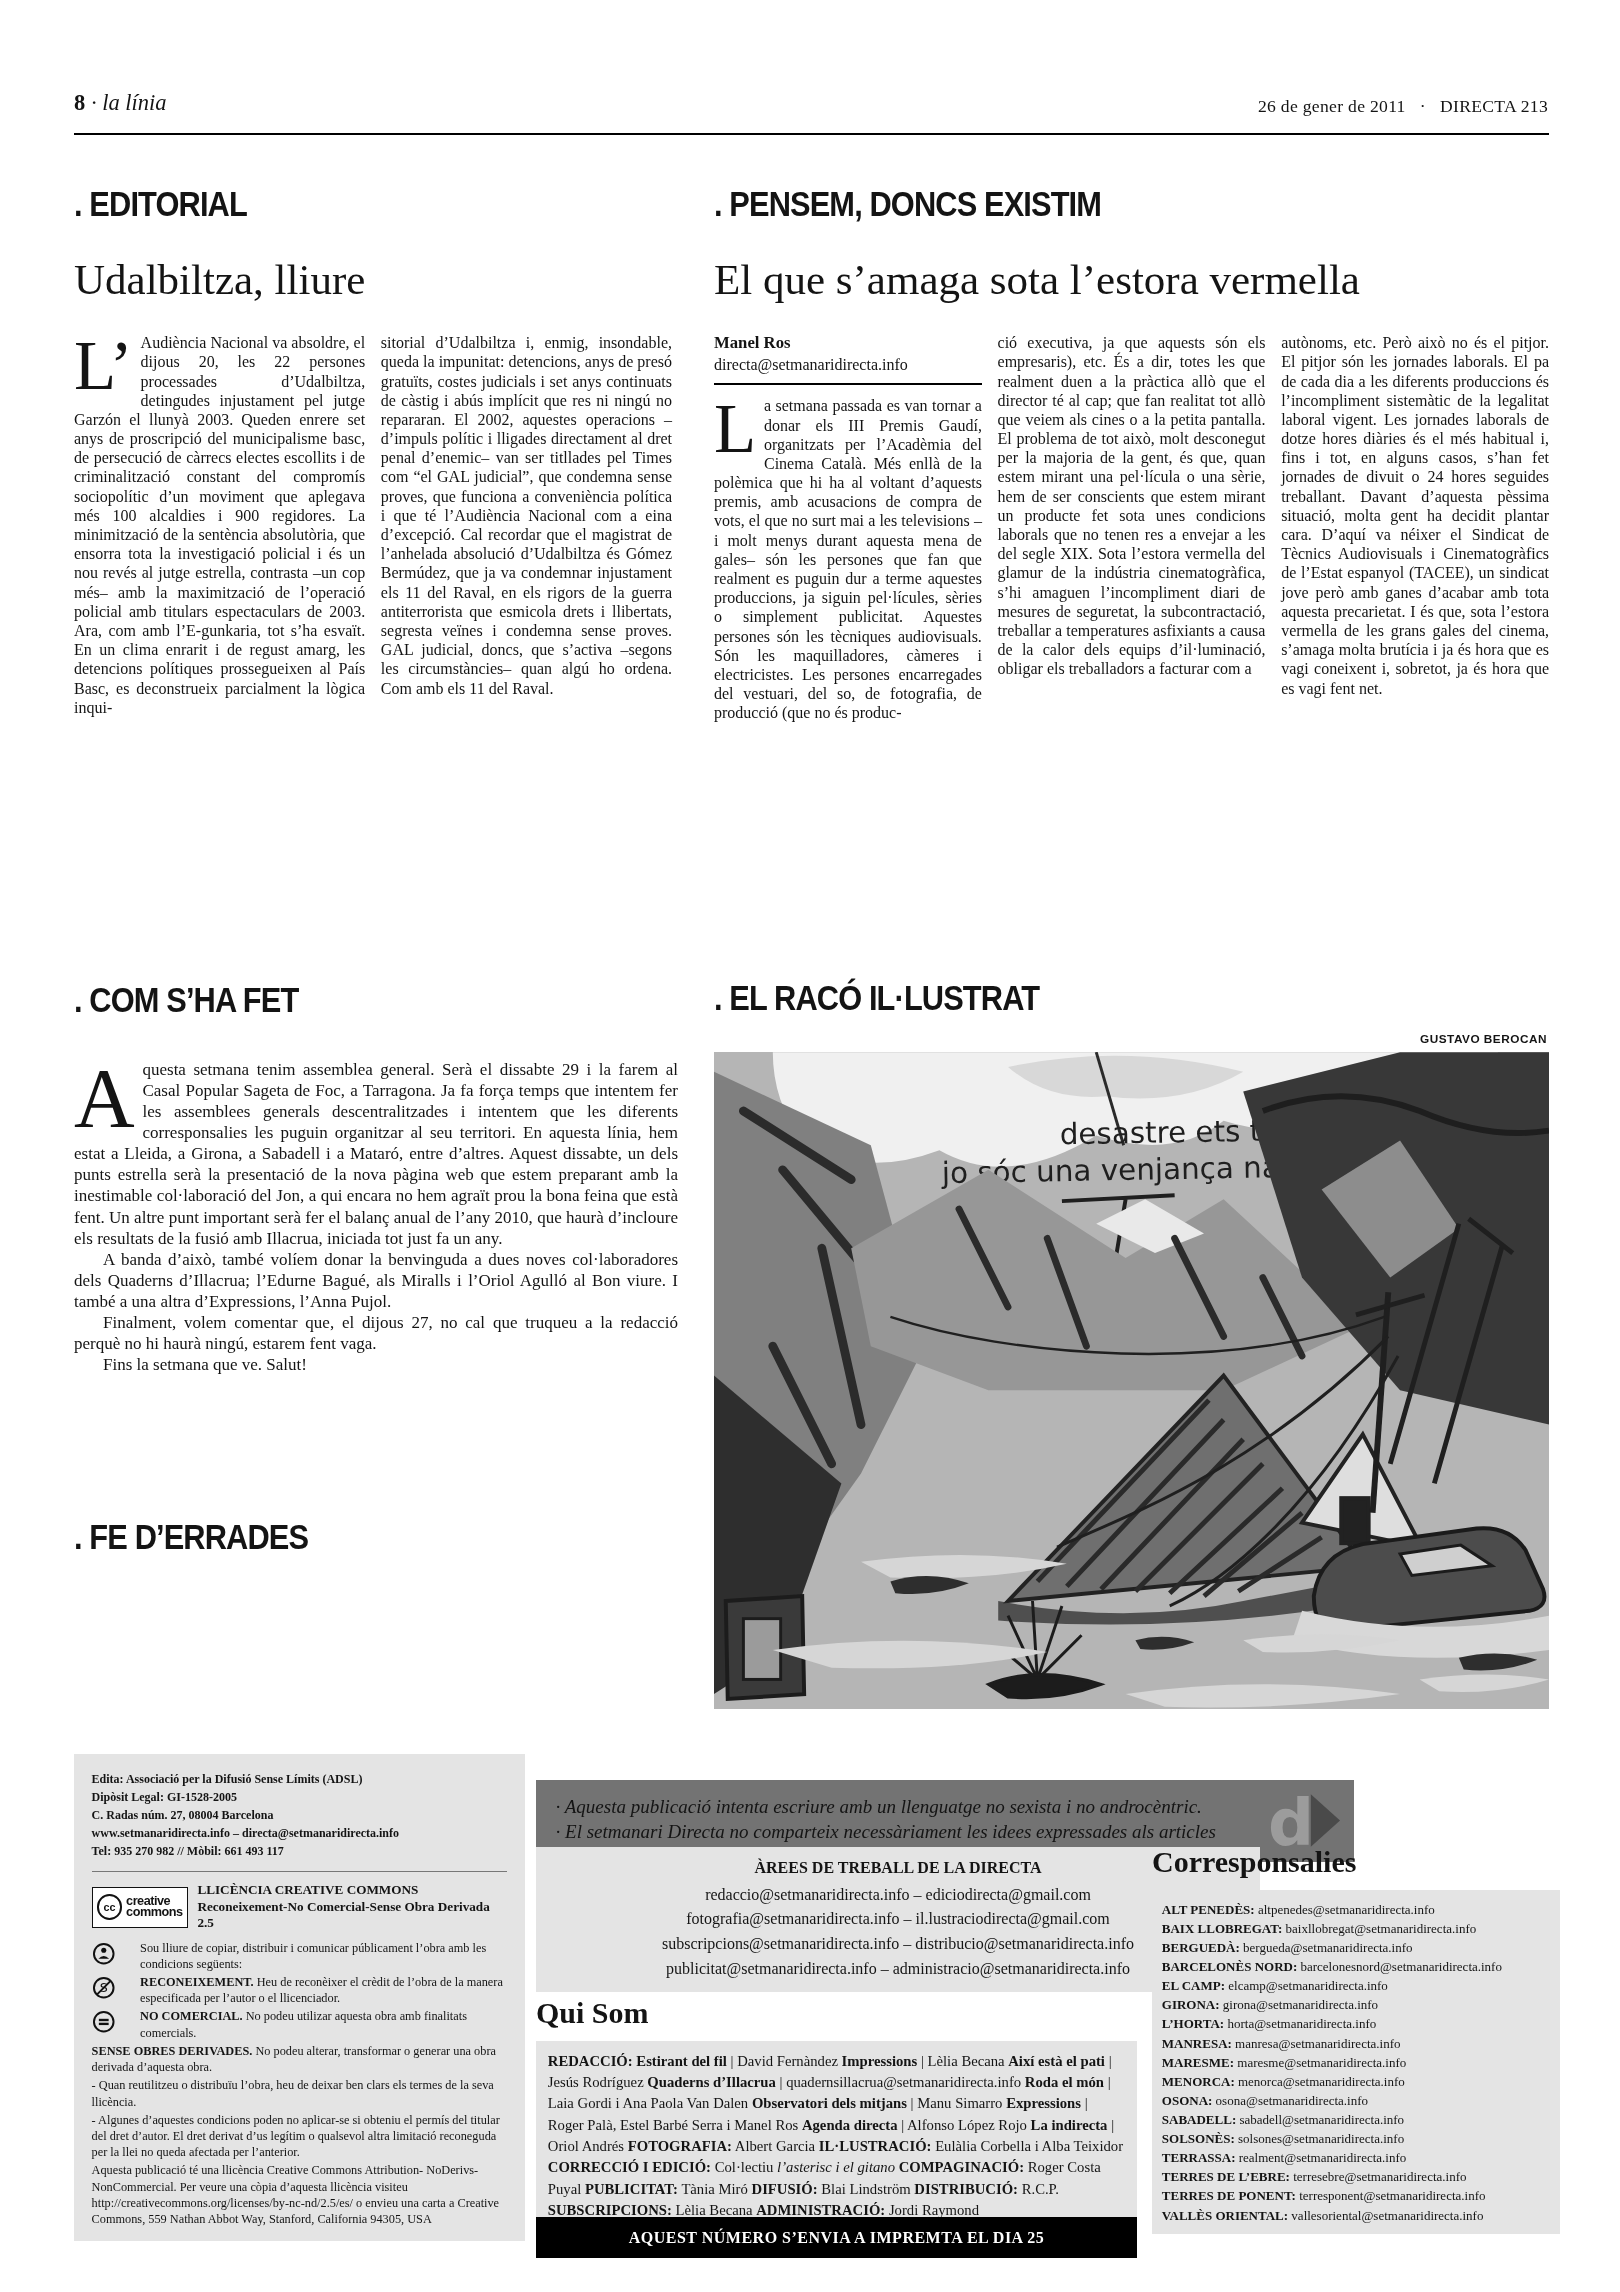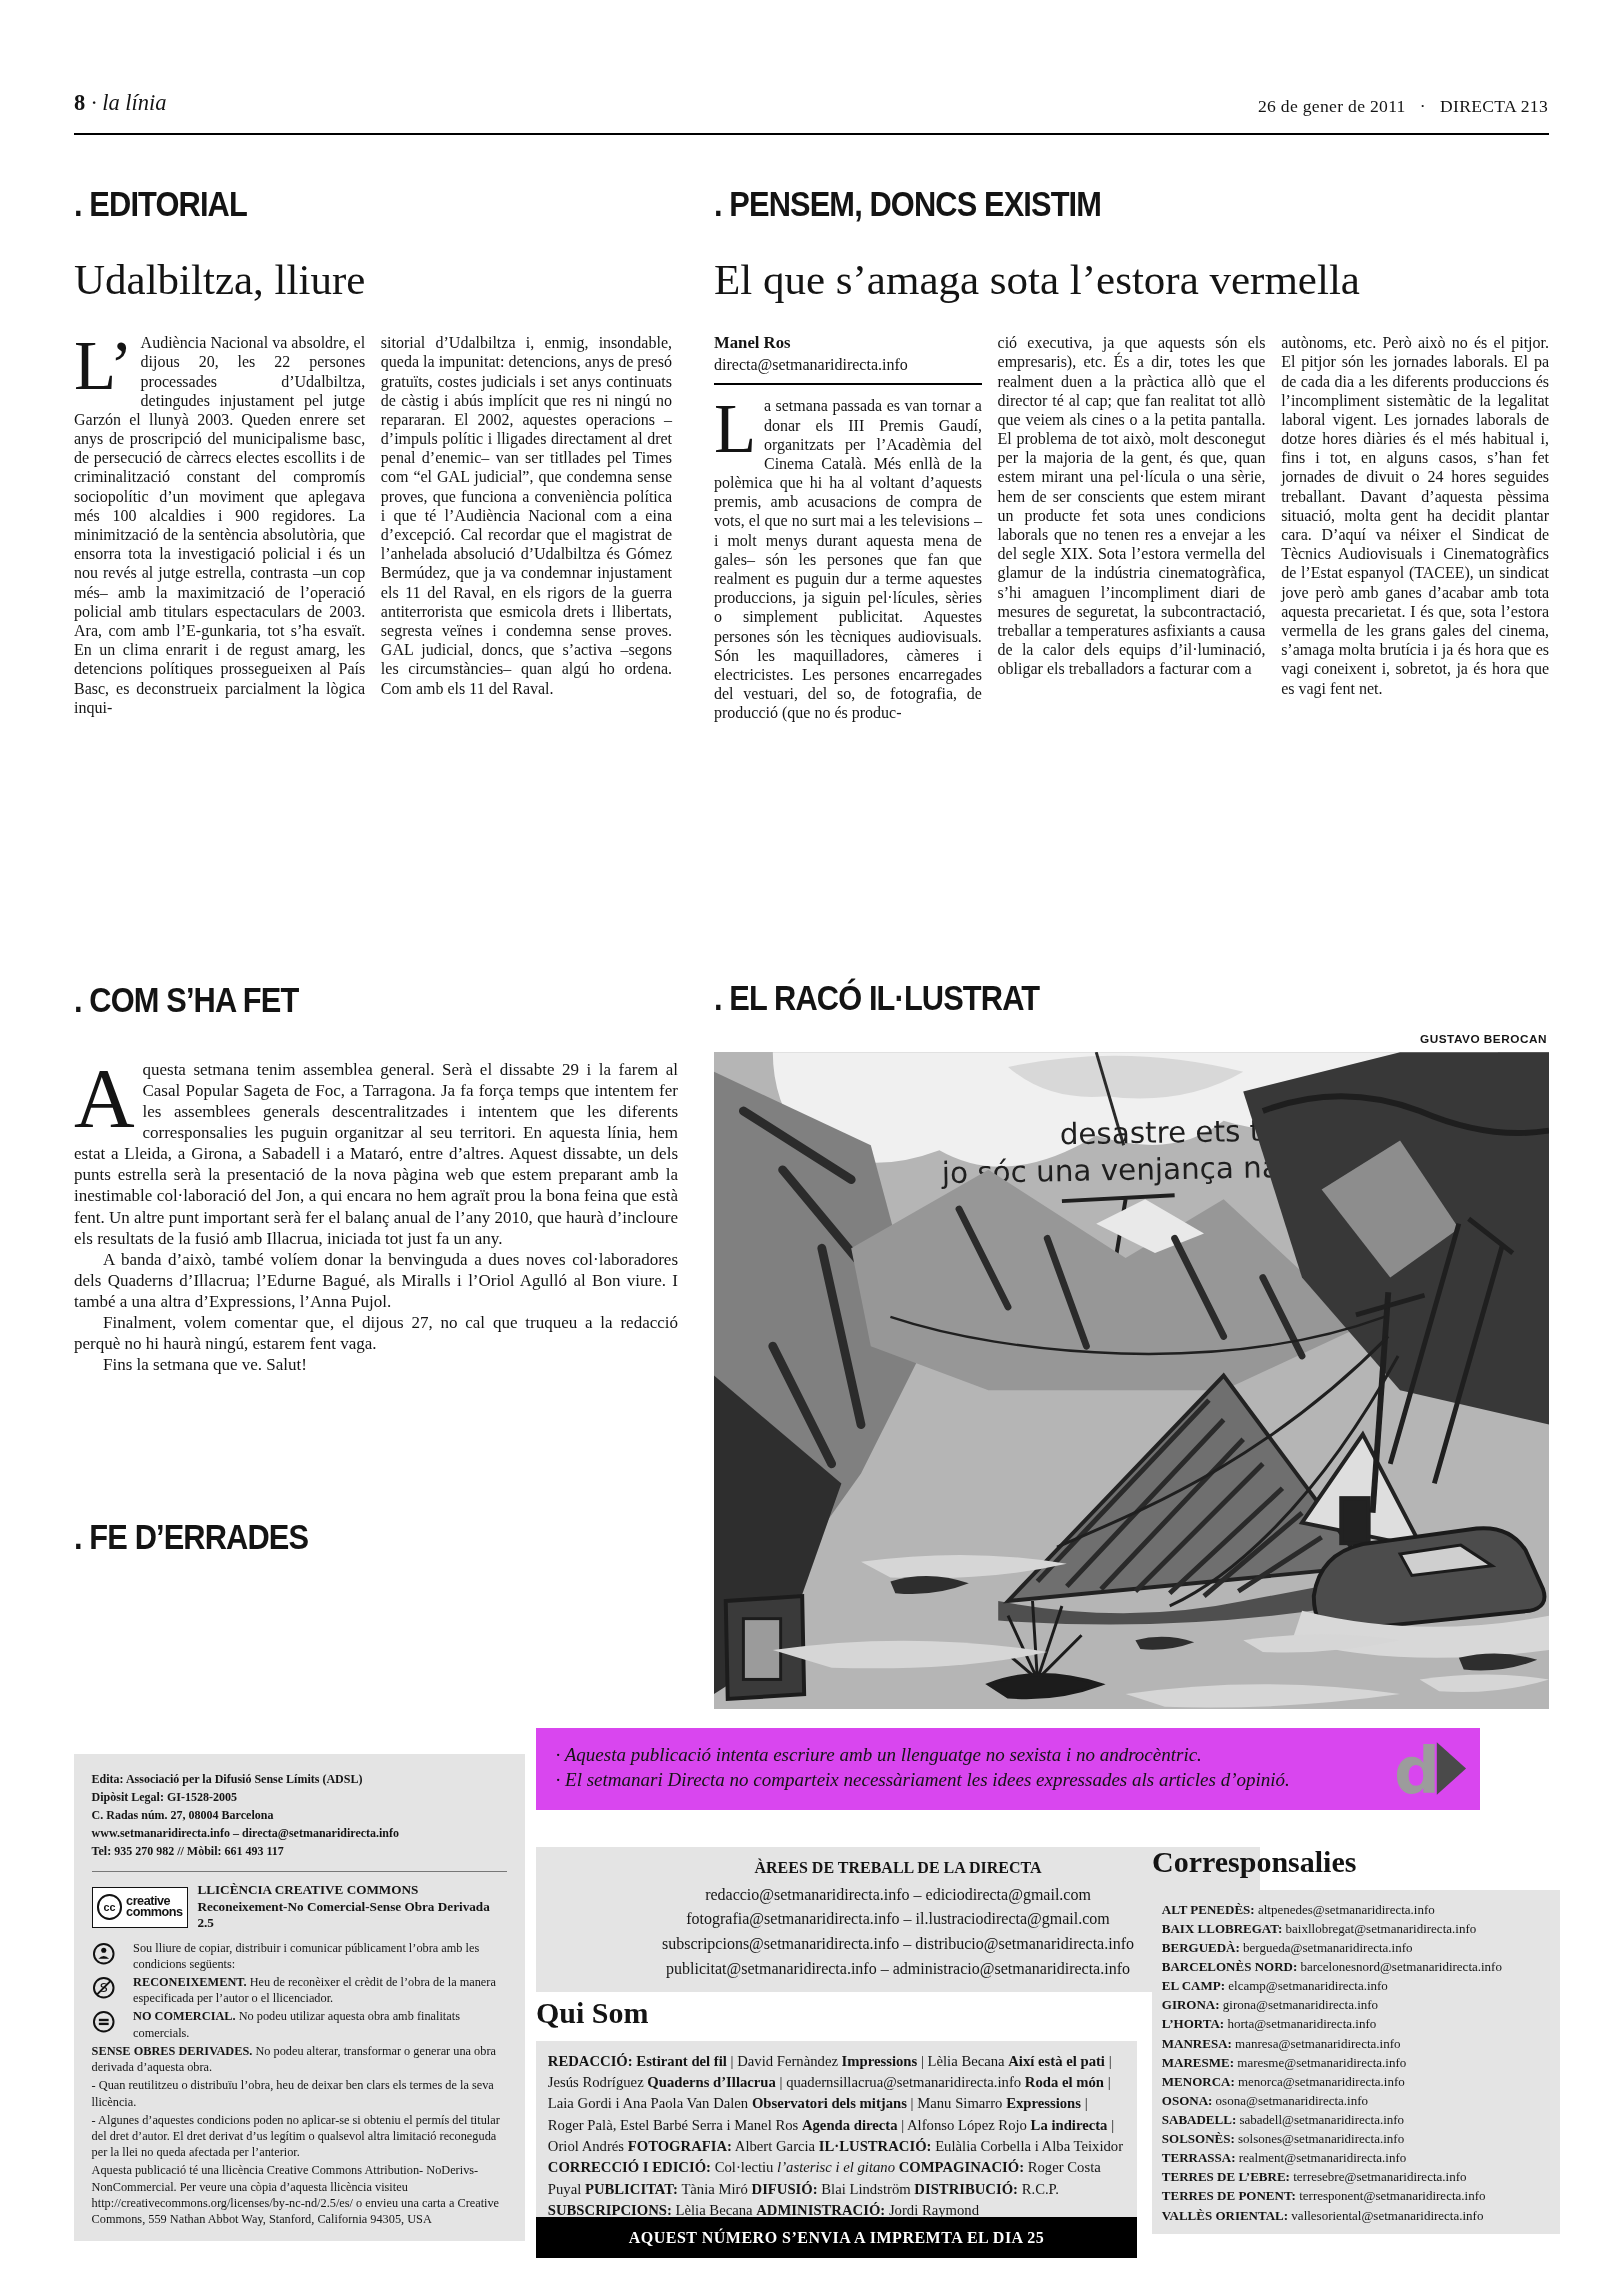--- a/index.html
+++ b/index.html
@@ -37,26 +37,26 @@
   #fleft .divider{border-top:1px solid #777;margin:11.8px 0 9.8px 0;}
   .cchead{display:flex;align-items:center;gap:9.8px;margin-bottom:7.8px;}
   .cclogo{background:#fff;border:1px solid #111;width:94px;height:39px;display:flex;
           align-items:center;justify-content:center;gap:3.9px;flex:none;}
   .cclogo .ccc{width:21.6px;height:21.6px;border:2px solid #111;border-radius:50%;
                font-family:"Liberation Sans",sans-serif;font-weight:700;font-size:10.8px;
                display:flex;align-items:center;justify-content:center;}
   .cclogo .ccw{font-family:"Liberation Sans",sans-serif;font-weight:700;font-size:12.7px;
                line-height:.9;letter-spacing:-0.5px;}
   .cctitle{font-weight:700;font-size:13.2px;line-height:1.25;}
-  .ccrow{display:flex;gap:16px;margin-bottom:2px;font-size:12.3px;line-height:1.32;}
+  .ccrow{display:flex;gap:23px;margin-bottom:2px;font-size:12.3px;line-height:1.32;}
   .ccrow .icn{flex:none;width:25.5px;padding-top:2px;}
   .ccrow .b{font-weight:700;}
   .ccplain{font-size:12.3px;line-height:1.32;margin:0 0 2px 0;}
-  #fnotes{position:absolute;left:536px;top:1728px;width:944px;height:82px;
-          background:#d946ef;box-sizing:border-box;padding:13.7px 108px 0 19.6px;}
+  #fnotes{position:absolute;left:536px;top:1780px;width:818px;height:82px;
+          background:#737373;box-sizing:border-box;padding:13.7px 108px 0 19.6px;}
   #fnotes .note{font-style:italic;font-size:19px;line-height:1.35;}
   #flogo{position:absolute;right:11.8px;top:7.8px;}
   #farees{position:absolute;left:536px;top:1847px;width:724px;height:145px;
           background:#e4e4e4;box-sizing:border-box;padding:11.8px 9.8px;text-align:center;}
   #farees .atitle{font-weight:700;font-size:16px;margin-bottom:5.9px;}
   #farees .aline{font-size:16px;line-height:1.55;}
   #quisom-h{position:absolute;left:536px;top:1996px;font-size:30px;font-weight:700;}
   #quisom{position:absolute;left:536px;top:2041px;width:601px;background:#e4e4e4;
           box-sizing:border-box;padding:9.8px 11.8px;font-size:14.7px;line-height:1.45;}
   .b{font-weight:700;} .i{font-style:italic;}

